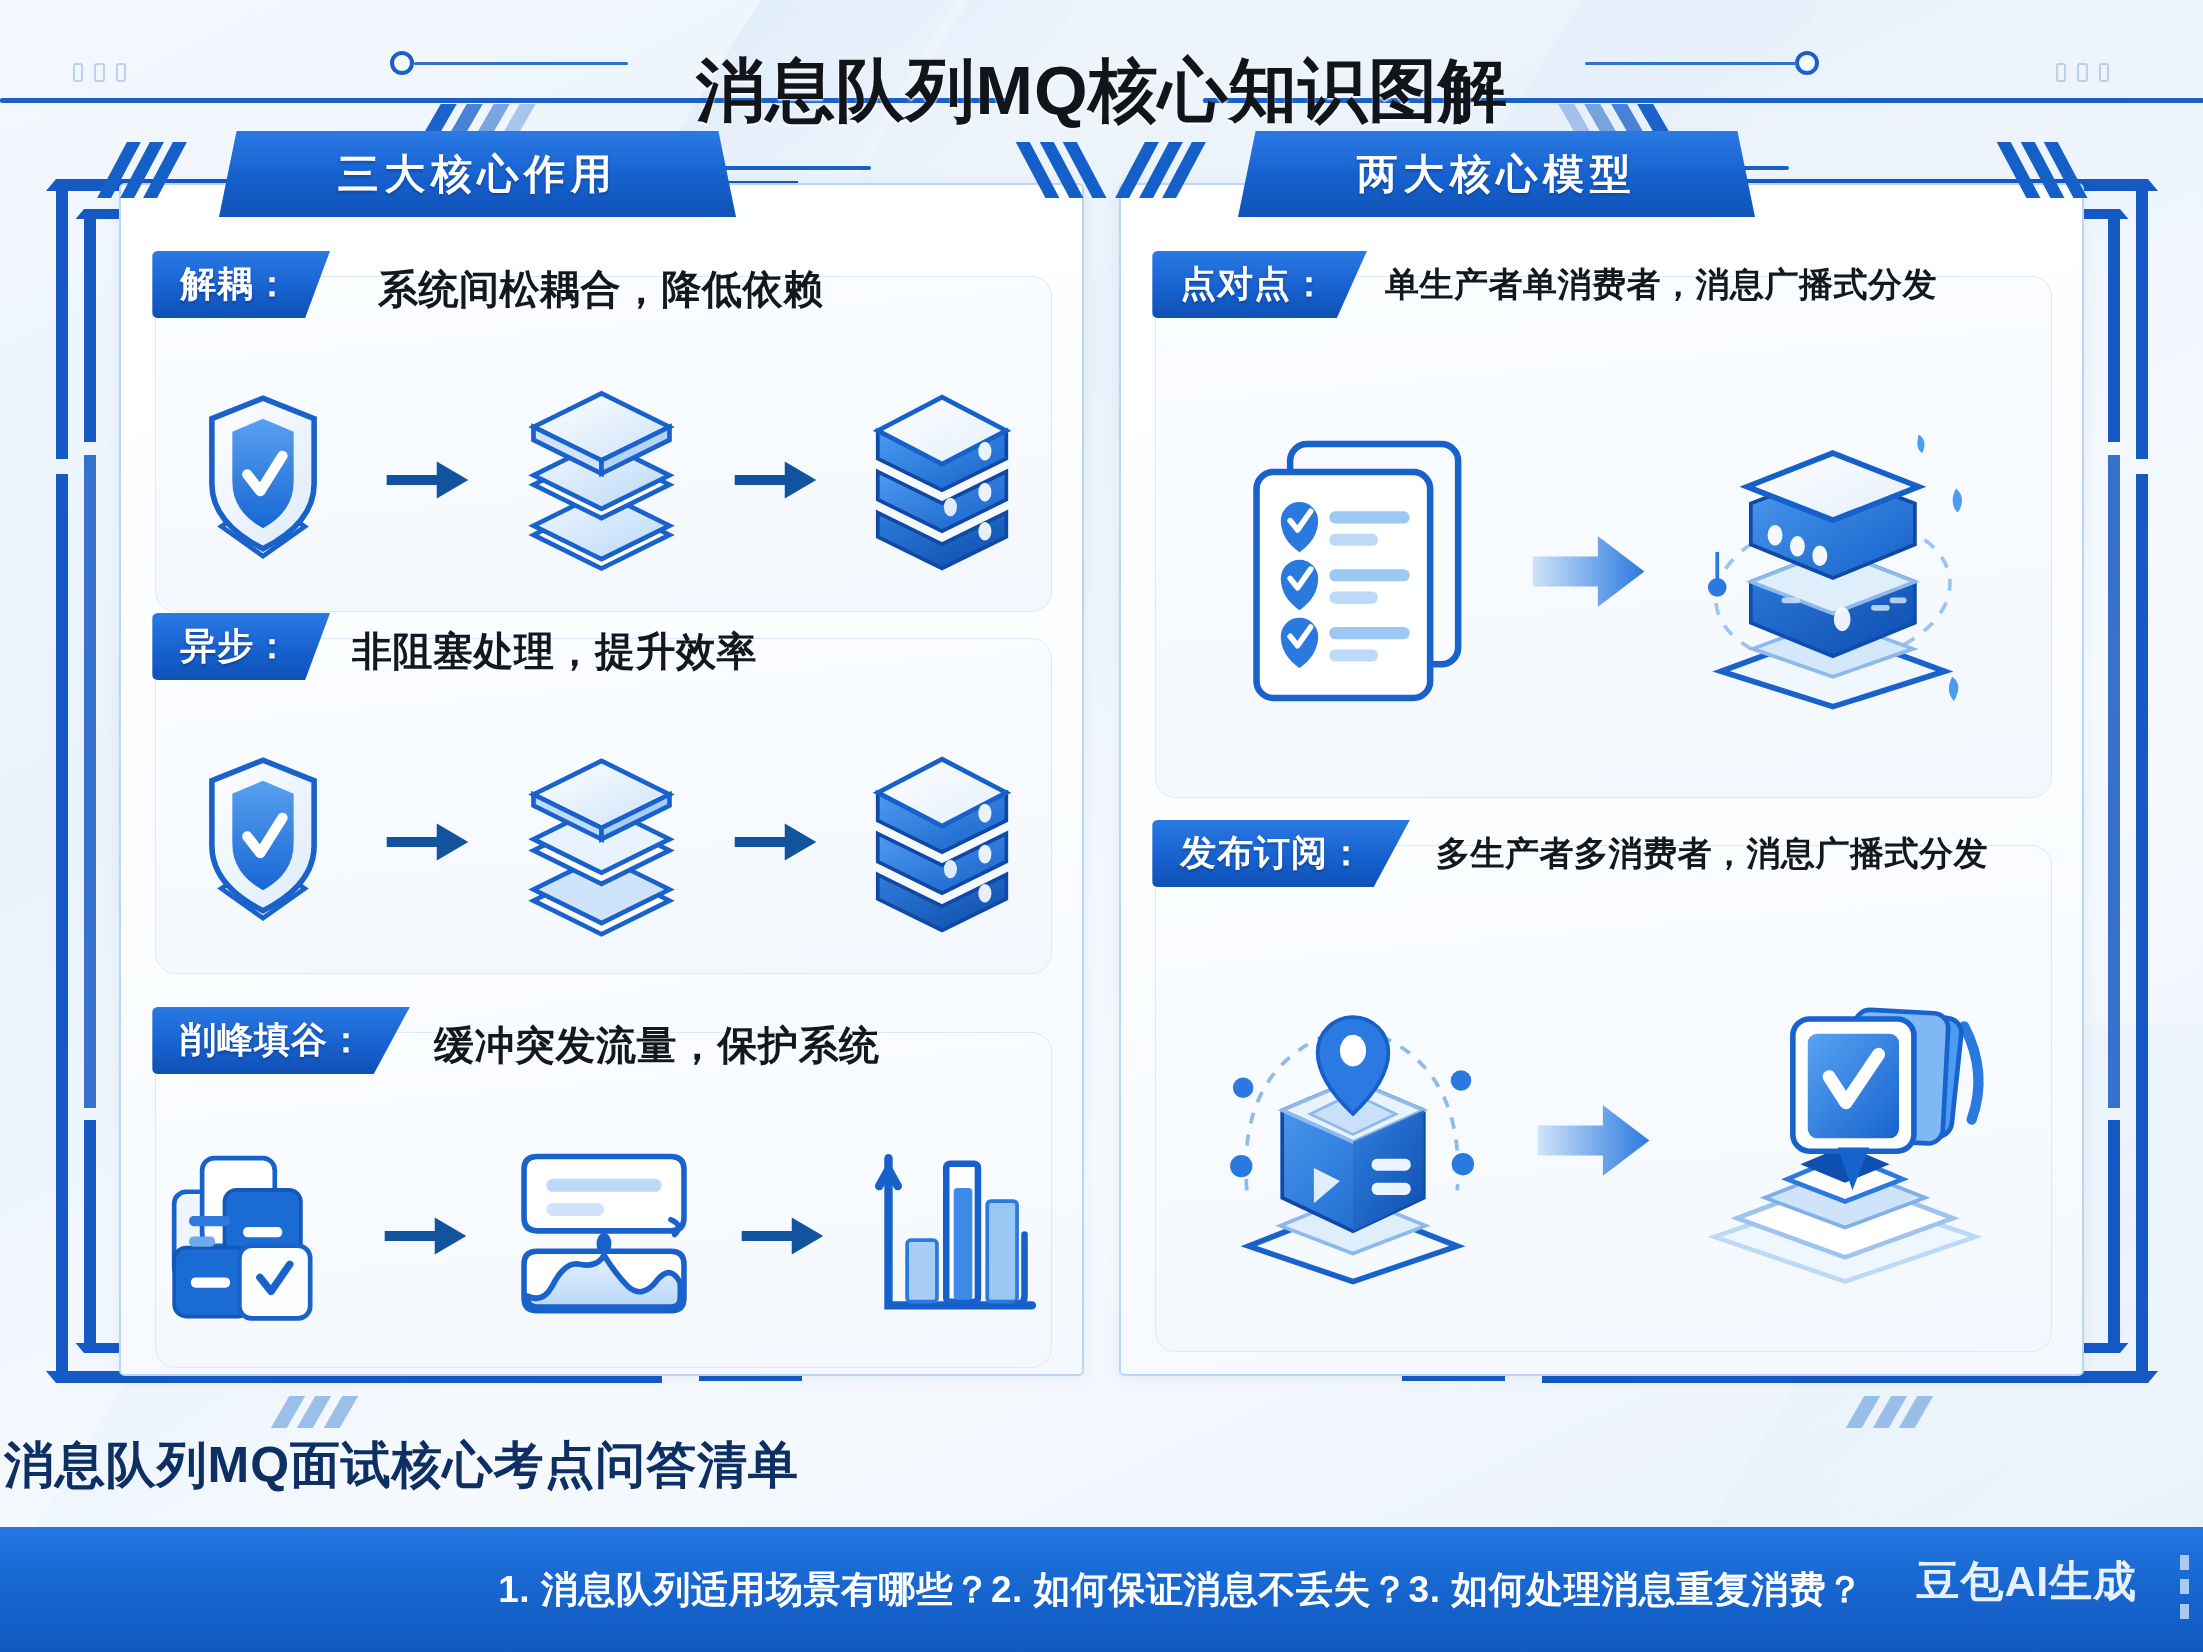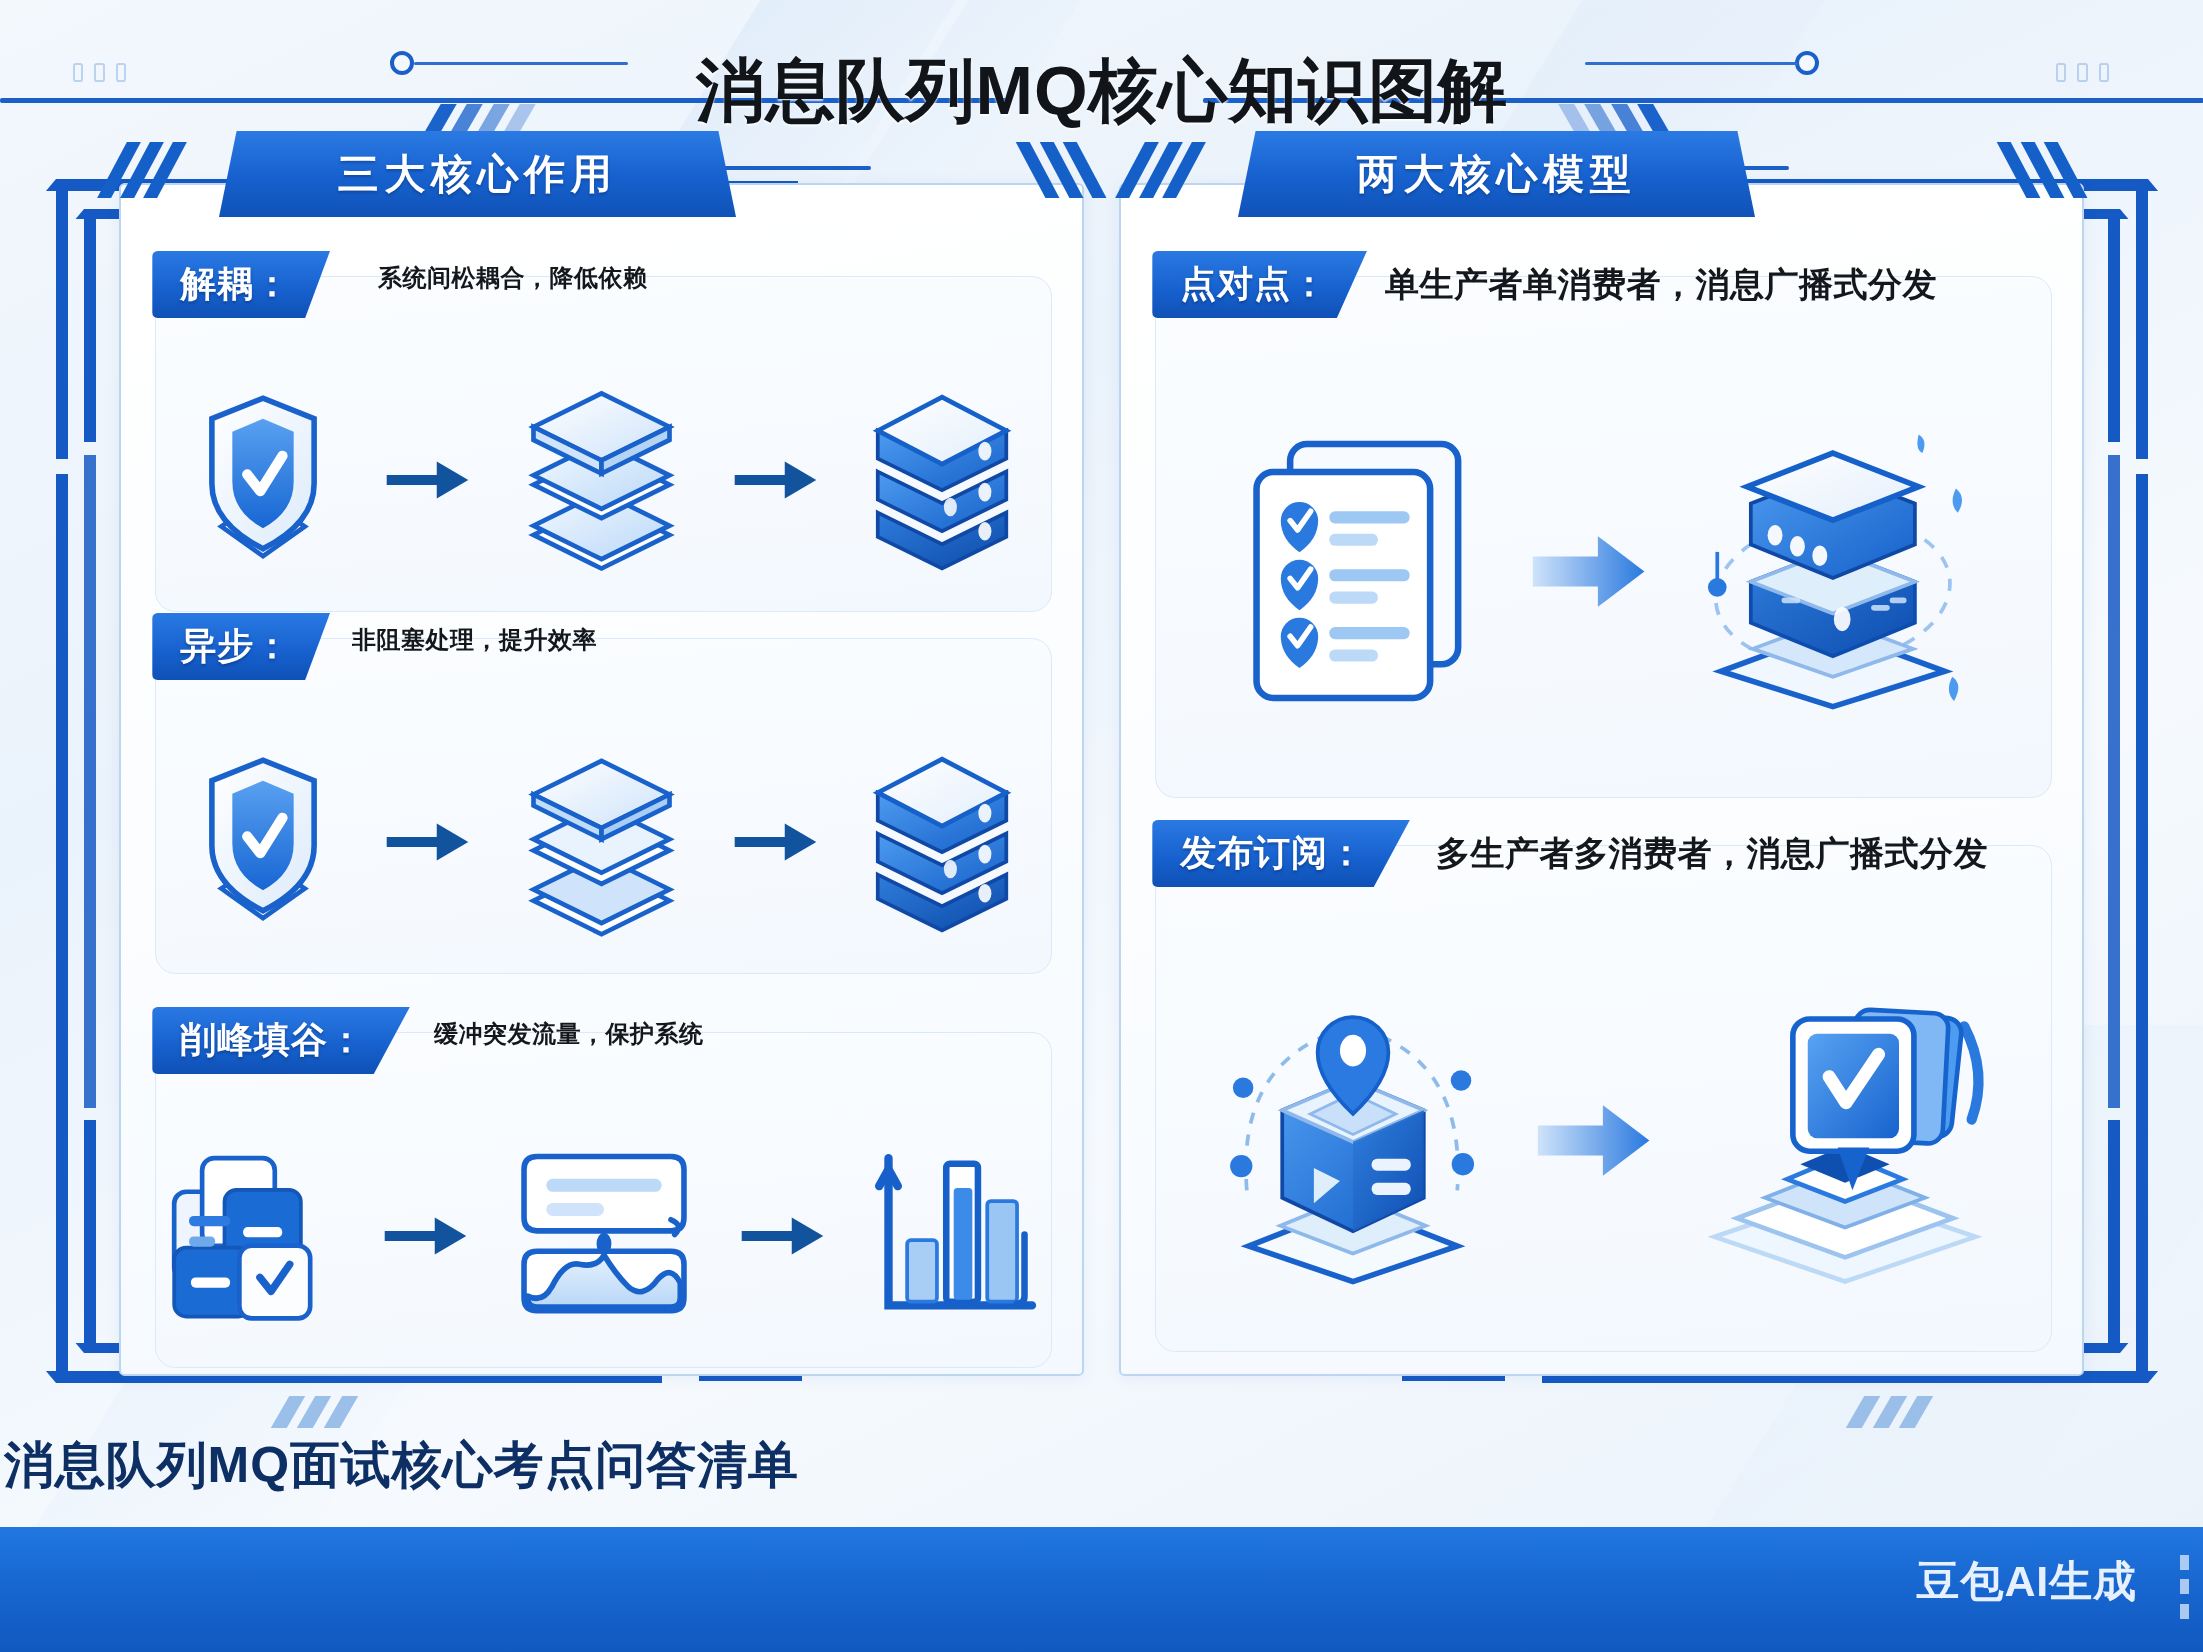--- a/index.html
+++ b/index.html
@@ -200,21 +200,21 @@
     color: #fff;
     letter-spacing: 0.9px;
     white-space: nowrap;
     text-shadow: 0 1.9px 2.8px rgba(7,44,108,.5);
   }
   .tag.wide { padding: 0 45px 0 28px; }
 
   .desc {
     position: absolute;
     top: -15px;
-    font-size: 24px;
+    font-size: 40px;
     font-weight: 700;
     color: #14181d;
     white-space: nowrap;
     letter-spacing: 0.5px;
   }
   .desc.d-small { font-size: 34px; }
 
   
   .illus {
     position: absolute;
@@ -769,20 +769,21 @@
 
           <path d="M152 168 L186 168 L168 214 Z" fill="#1763ce"></path>
         </svg>
       </div>
     </div>
   </div>
 
   <div id="subtitle">消息队列MQ面试核心考点问答清单</div>
 
   <div id="footer-bar">
+    <div id="footer-questions">1. 消息队列适用场景有哪些？2. 如何保证消息不丢失？3. 如何处理消息重复消费？</div>
     <div id="watermark">豆包AI生成</div>
     <div class="foot-ticks">
       <i></i>
         <i></i>
         <i></i>
     </div>
   </div>
 
 </div>
 

